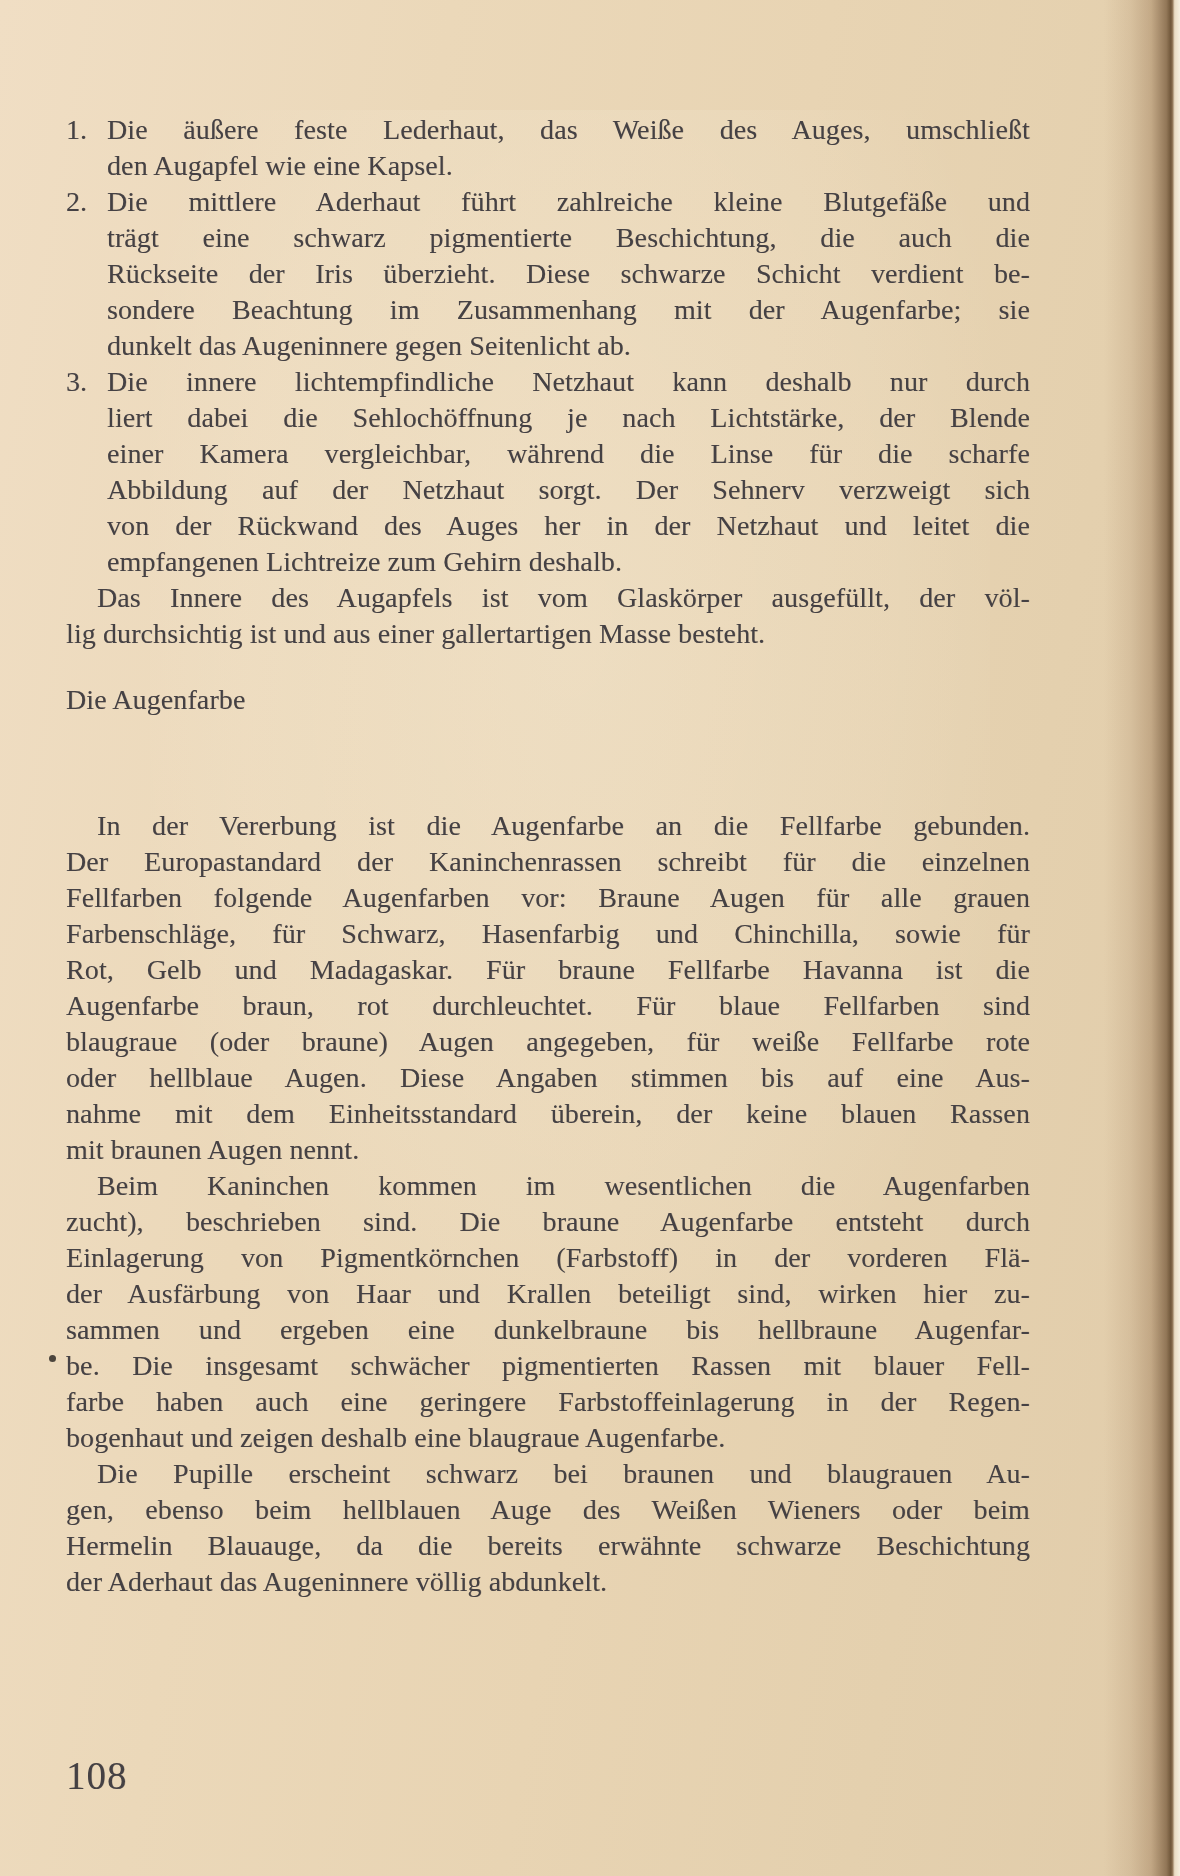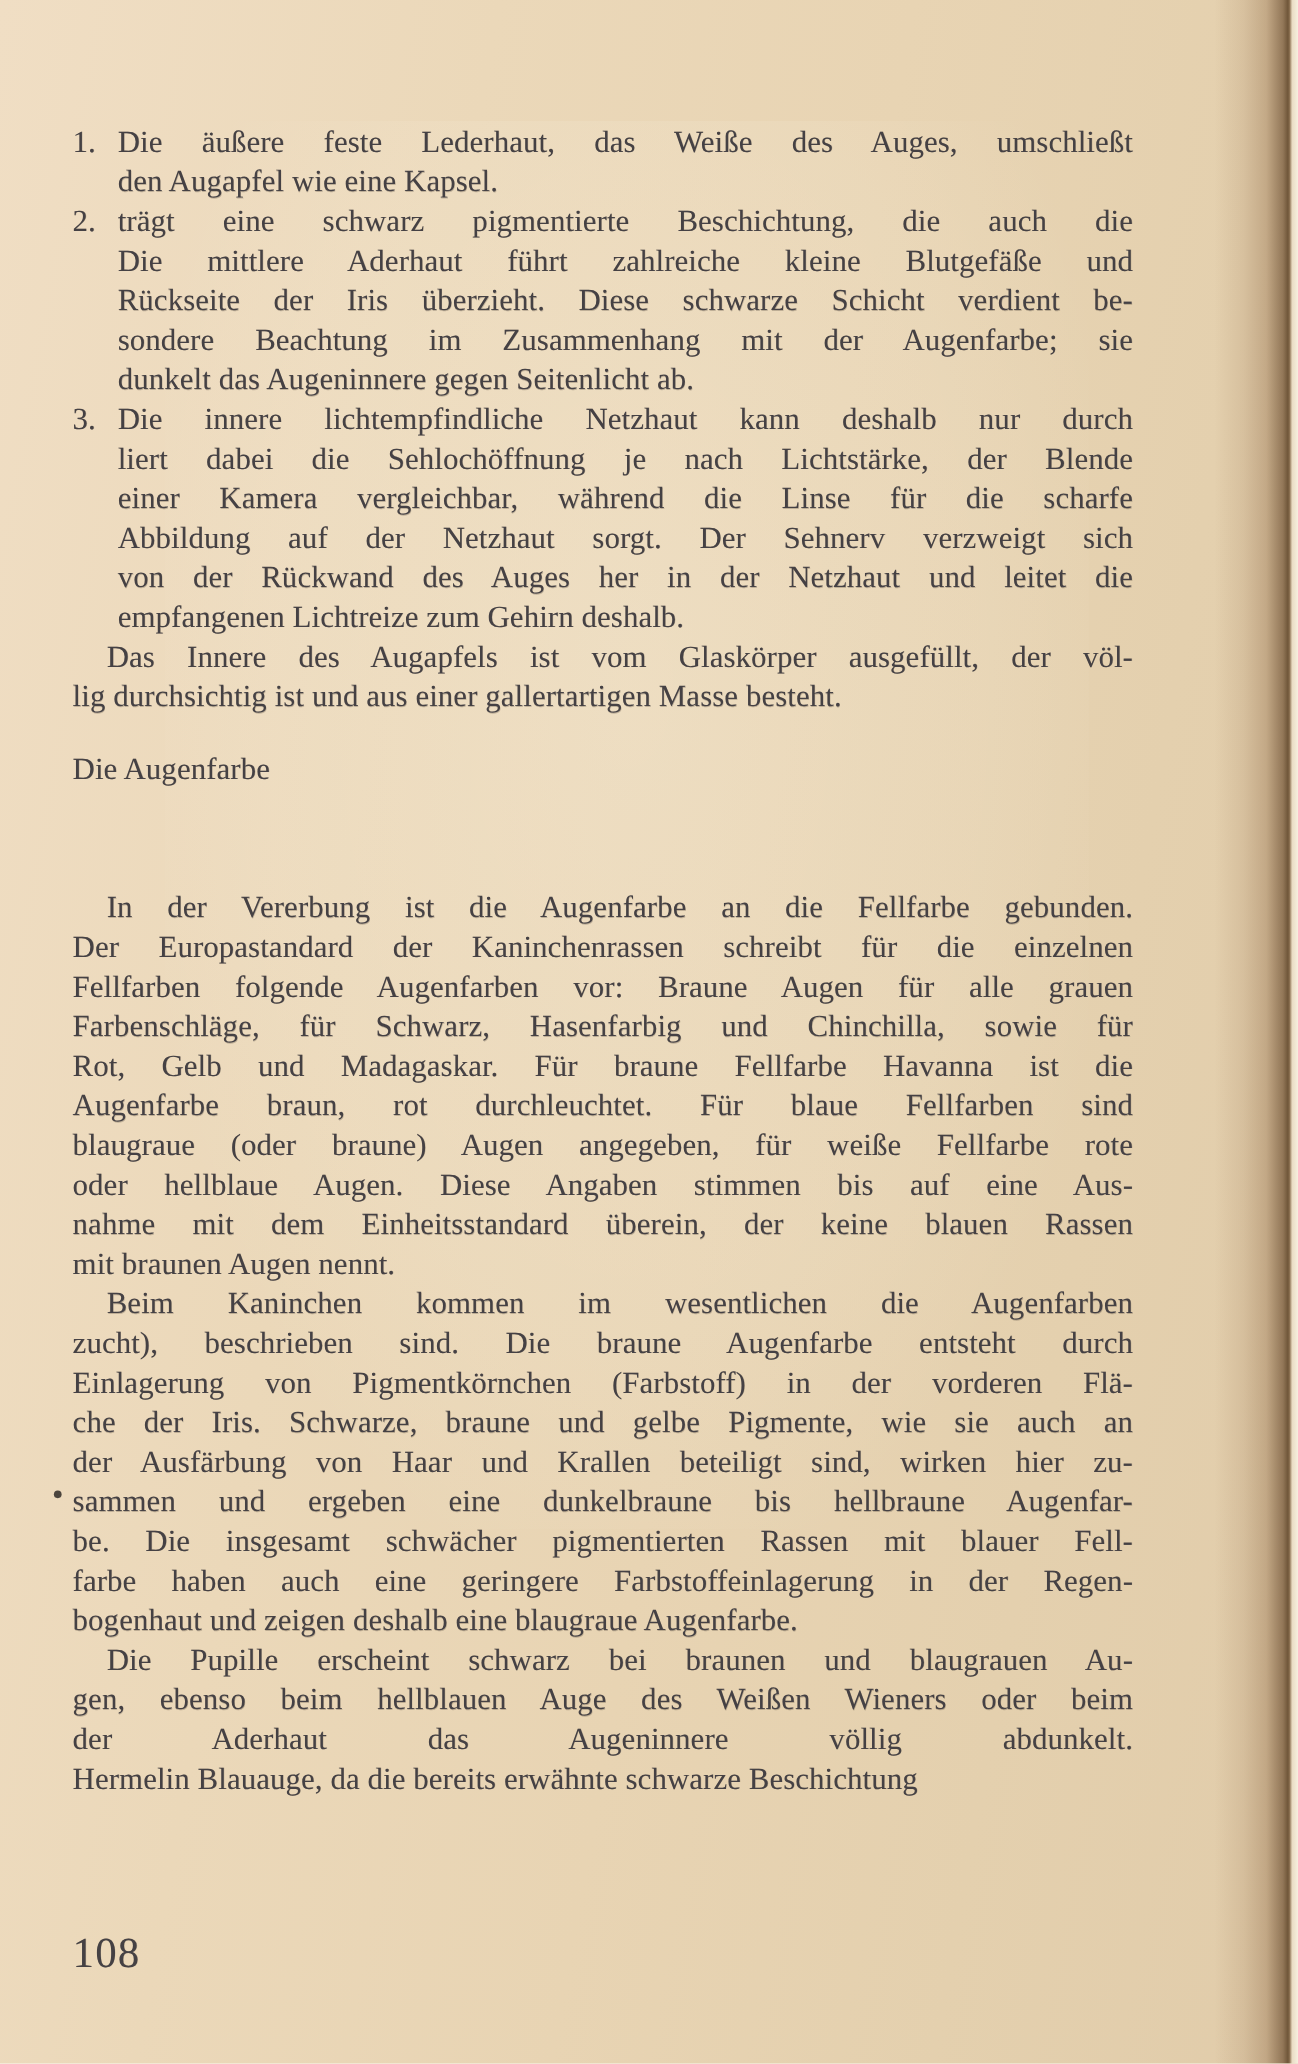--- a/index.html
+++ b/index.html
@@ -73,22 +73,22 @@
     <span class="marker">1.</span>
     <div class="item-lines">
         <div class="line">Die äußere feste Lederhaut, das Weiße des Auges, umschließt</div>
         <div class="line">den Augapfel wie eine Kapsel.</div>
       </div>
   </div>
 
   <div class="list-item block">
     <span class="marker">2.</span>
     <div class="item-lines">
+        <div class="line">Die mittlere Aderhaut führt zahlreiche kleine Blutgefäße und</div>
         <div class="line">trägt eine schwarz pigmentierte Beschichtung, die auch die</div>
-        <div class="line">Die mittlere Aderhaut führt zahlreiche kleine Blutgefäße und</div>
         <div class="line">Rückseite der Iris überzieht. Diese schwarze Schicht verdient be-</div>
         <div class="line">sondere Beachtung im Zusammenhang mit der Augenfarbe; sie</div>
         <div class="line">dunkelt das Augeninnere gegen Seitenlicht ab.</div>
       </div>
   </div>
 
   <div class="list-item block">
     <span class="marker">3.</span>
     <div class="item-lines">
         <div class="line">Die innere lichtempfindliche Netzhaut kann deshalb nur durch</div>
@@ -117,32 +117,31 @@
       <div class="line">blaugraue (oder braune) Augen angegeben, für weiße Fellfarbe rote</div>
       <div class="line">oder hellblaue Augen. Diese Angaben stimmen bis auf eine Aus-</div>
       <div class="line">nahme mit dem Einheitsstandard überein, der keine blauen Rassen</div>
       <div class="line">mit braunen Augen nennt.</div>
     </div>
 
   <div class="para block" id="para-kaninchen">
       <div class="line">Beim Kaninchen kommen im wesentlichen die Augenfarben</div>
       <div class="line">zucht), beschrieben sind. Die braune Augenfarbe entsteht durch</div>
       <div class="line">Einlagerung von Pigmentkörnchen (Farbstoff) in der vorderen Flä-</div>
-      <div class="line">che der Iris. Schwarze, braune und gelbe Pigmente, wie sie auch an</div>
       <div class="line">der Ausfärbung von Haar und Krallen beteiligt sind, wirken hier zu-</div>
       <div class="line">sammen und ergeben eine dunkelbraune bis hellbraune Augenfar-</div>
       <div class="line">be. Die insgesamt schwächer pigmentierten Rassen mit blauer Fell-</div>
       <div class="line">farbe haben auch eine geringere Farbstoffeinlagerung in der Regen-</div>
       <div class="line">bogenhaut und zeigen deshalb eine blaugraue Augenfarbe.</div>
     </div>
 
   <div class="para block" id="para-pupille">
       <div class="line">Die Pupille erscheint schwarz bei braunen und blaugrauen Au-</div>
       <div class="line">gen, ebenso beim hellblauen Auge des Weißen Wieners oder beim</div>
+      <div class="line">Hermelin Blauauge, da die bereits erwähnte schwarze Beschichtung</div>
       <div class="line">der Aderhaut das Augeninnere völlig abdunkelt.</div>
-      <div class="line">Hermelin Blauauge, da die bereits erwähnte schwarze Beschichtung</div>
     </div>
 
 </div>
 
 <div class="page-number">108</div>
 
 <div class="spine-shadow"></div>
 
 </body></html>

